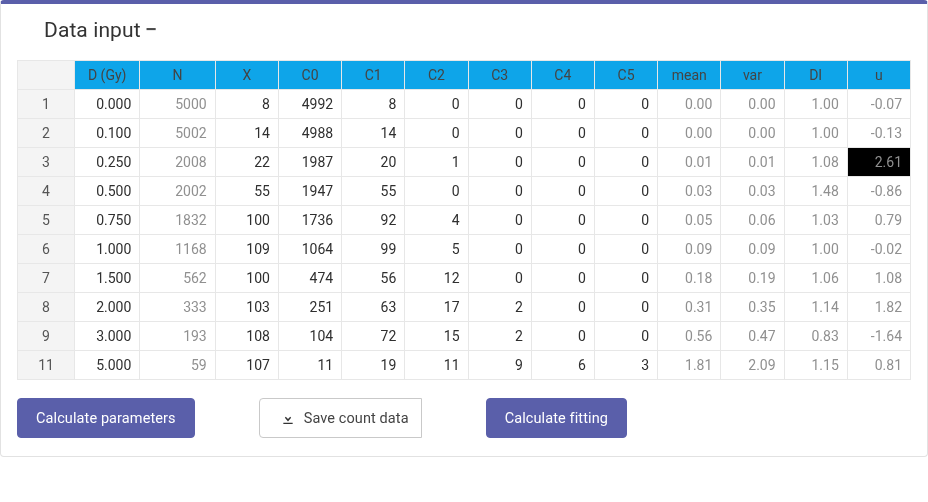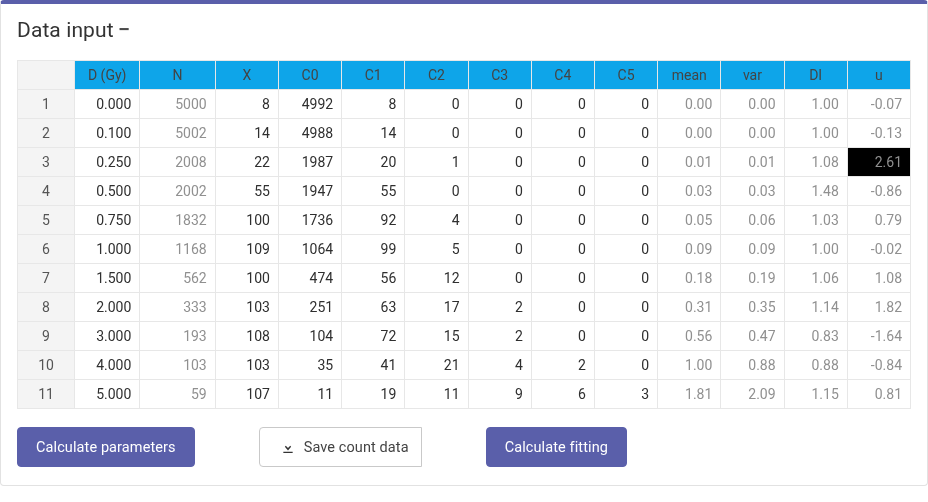--- a/index.html
+++ b/index.html
@@ -15,21 +15,22 @@
     width: 928px;
     border: 1px solid #e2e2e2;
     border-top: 4px solid #5a5faa;
     border-radius: 4px;
     margin: 0;
     background: #fff;
   }
   .panel-header {
     display: flex;
     align-items: center;
-    padding: 14px 18px 8px 16px;
+    padding: 14px 18px 8px 27px;
+    margin-left: 16px;
   }
   .panel-title {
     font-size: 21px;
     font-weight: 400;
     color: #333;
     letter-spacing: 0.1px;
   }
   .collapse-icon {
     font-size: 22px;
     font-weight: 500;
@@ -323,36 +324,20 @@
             <td>15</td>
             <td>2</td>
             <td>0</td>
             <td>0</td>
             <td class="muted">0.56</td>
             <td class="muted">0.47</td>
             <td class="muted">0.83</td>
             <td class="muted">-1.64</td>
           </tr>
           <tr>
-            <td class="rownum">10</td>
-            <td>4.000</td>
-            <td class="muted">103</td>
-            <td>103</td>
-            <td>35</td>
-            <td>41</td>
-            <td>21</td>
-            <td>4</td>
-            <td>2</td>
-            <td>0</td>
-            <td class="muted">1.00</td>
-            <td class="muted">0.88</td>
-            <td class="muted">0.88</td>
-            <td class="muted">-0.84</td>
-          </tr>
-          <tr>
             <td class="rownum">11</td>
             <td>5.000</td>
             <td class="muted">59</td>
             <td>107</td>
             <td>11</td>
             <td>19</td>
             <td>11</td>
             <td>9</td>
             <td>6</td>
             <td>3</td>

